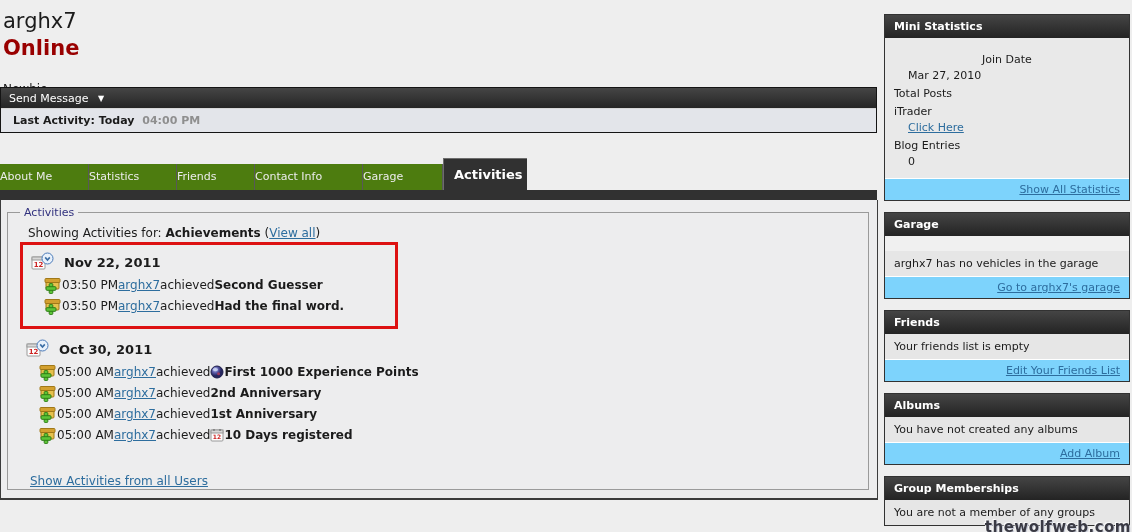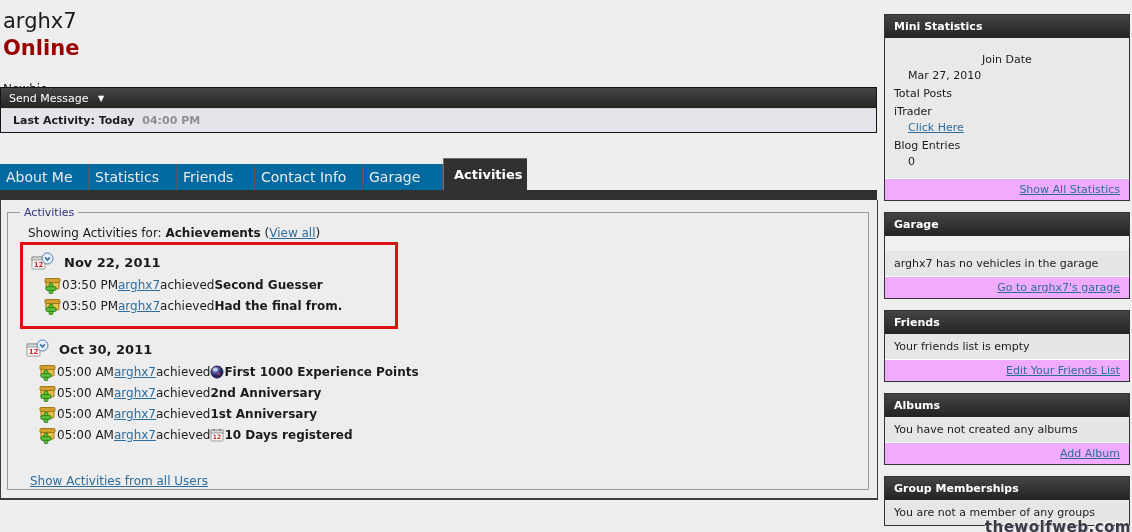--- a/index.html
+++ b/index.html
@@ -21,22 +21,22 @@
   
   #message-box { position:absolute; top:87px; left:0; width:877px; border:1px solid #141414; background:#e3e5ea; }
   .send-bar { height:21px; line-height:21px; background:linear-gradient(#454545,#252525); color:#fff;
               font-size:11px; padding-left:8px; border-bottom:1px solid #d7d7d7; cursor:pointer; }
   .send-caret { font-size:8px; margin-left:6px; vertical-align:1px; color:#fff; }
   .last-activity { height:23px; line-height:23px; padding-left:12px; font-size:11px; font-weight:bold; }
   .last-activity .time { color:#8f8f8f; margin-left:4px; }
 
   
   #tabs-row { position:absolute; top:158px; left:0; width:877px; height:32px; display:flex; align-items:flex-end; }
-  .tab { height:26px; line-height:26px; background:#0369a1; color:#ececec; font-size:14px;
-         padding-left:6px; border-right:1px solid #585858; cursor:pointer; }
+  .tab { height:26px; line-height:26px; background:#4d7c0f; color:#ececec; font-size:11px;
+         padding-left:0; border-right:1px solid #585858; cursor:pointer; }
   .tab:nth-child(1){width:89px;} .tab:nth-child(2){width:88px;} .tab:nth-child(3){width:78px;}
   .tab:nth-child(4){width:108px;} .tab:nth-child(5){width:80px;} .tab:nth-child(6){width:104px;}
   .tab.active { width:84px; height:32px; line-height:32px; font-size:13px; font-weight:bold;
                 background:#313131; color:#fff; border-right:none; border-left:1px solid #6d6d6d;
                 border-top:1px solid #6d6d6d; padding-left:10px; }
   #tab-strip { position:absolute; top:190px; left:0; width:877px; height:10px; background:#313131; }
 
   
   #content-panel { position:absolute; top:200px; left:0; width:878px; height:300px; background:#ededee;
                    border-left:1px solid #3c3c3c; border-right:1px solid #3c3c3c; border-bottom:2px solid #3c3c3c; }
@@ -59,21 +59,21 @@
   #sidebar { position:absolute; left:884px; top:14px; width:246px; }
   .panel { border:1px solid #323232; margin-bottom:11px; background:#e9e9e9; font-size:11px; }
   .panel-header { background:linear-gradient(#454545,#232323); color:#fff; font-weight:bold;
                   font-size:11px; padding:5px 9px; }
   .ms-body { padding:7px 9px 10px; }
   .ms-label { margin-top:5px; }
   .ms-label:first-child { margin-top:8px;text-align:center; }
   .ms-value { margin:3px 0 0 14px; }
   .panel-spacer { height:15px; background:#f0f0f0; }
   .panel-body-row { padding:6px 9px; background:#e6e6e6; }
-  .panel-footer { background:#f0abfc; border-top:1px solid #ffffff; text-align:right; padding:4px 9px; }
+  .panel-footer { background:#7dd3fc; border-top:1px solid #ffffff; text-align:right; padding:4px 9px; }
 
   
   #watermark { position:absolute; right:1px; bottom:-4px; font-size:15px; font-weight:bold;
                color:#3a3a44; text-shadow:1px 1px 0 #c8ccd8, -1px -1px 0 #fafafa; letter-spacing:0.5px; }
 </style>
 </head>
 <body>
 
 <div id="profile-head">
   <div class="username">arghx7</div>
@@ -144,21 +144,21 @@
           <svg width="19" height="18" viewBox="0 0 19 18">
             <rect x="3" y="4" width="13" height="9" rx="1" fill="#e6c14d" stroke="#a07818"></rect>
             <rect x="2" y="2.5" width="15" height="4" rx="1" fill="#d3a02f" stroke="#a07818"></rect>
             <rect x="6.2" y="7.5" width="3.6" height="10" rx="1" fill="#5cc437" stroke="#2e7d16"></rect>
             <rect x="3" y="10.7" width="10" height="3.6" rx="1" fill="#5cc437" stroke="#2e7d16"></rect>
           </svg>
         </span>
         <span>03:50 PM</span>
         <a class="lnk">arghx7</a>
         <span>achieved</span>
-        <span class="name">Had the final from.</span>
+        <span class="name">Had the final word.</span>
       </div>
     </div>
 
     <div class="group">
       <div class="group-header">
         <span class="icon-wrap">
           <svg width="24" height="20" viewBox="0 0 24 20">
             <rect x="1" y="5" width="13" height="12" rx="1" fill="#fdfdfd" stroke="#9a9a9a"></rect>
             <rect x="1" y="5" width="13" height="3" fill="#d8d8d8" stroke="#9a9a9a"></rect>
             <text x="7.5" y="15" font-size="7" font-weight="bold" fill="#cc2222" text-anchor="middle" font-family="DejaVu Sans">12</text>

